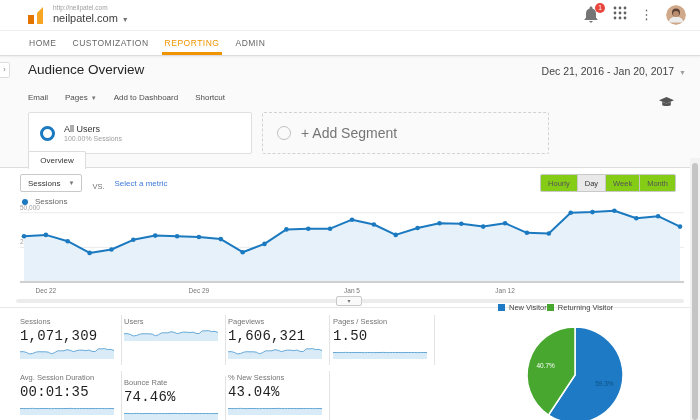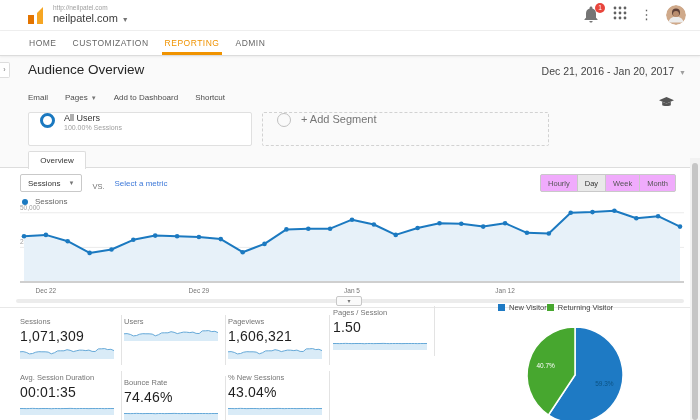--- a/index.html
+++ b/index.html
@@ -40,42 +40,42 @@
   .page-title{ position:absolute; left:28px; top:62px; font-size:13.5px; font-weight:normal; color:#262626; }
   .date-range{ position:absolute; right:14px; top:65px; font-size:10.5px; color:#444; }
   .date-caret{ color:#9e9e9e; font-size:7px; margin-left:5px; }
 
   .report-toolbar{ position:absolute; left:28px; top:93px; display:flex; gap:17px; }
   .rt-item{ font-size:8px; color:#4d4d4d; }
   .rt-caret{ font-size:6px; color:#757575; margin-left:3px; }
   .edu-icon{ position:absolute; right:26px; top:94px; }
 
   
-  .seg-card{ position:absolute; top:112px; height:34px; display:flex; align-items:flex-start; }
+  .seg-card{ position:absolute; top:112px; height:42px; display:flex; align-items:center; }
   .seg-all{ left:28px; width:224px; background:#fff; border:1px solid #e0e0e0; border-radius:2px; }
   .seg-add{ left:262px; width:287px; border:1px dashed #d2d2d2; border-radius:2px; }
   .seg-ring{ width:15px; height:15px; border:3.5px solid #1b79c0; border-radius:50%; margin:0 9px 0 11px; }
   .seg-ring-empty{ width:14px; height:14px; border:1px solid #c0c0c0; border-radius:50%; margin:0 10px 0 14px; }
   .seg-name{ font-size:9px; color:#333; }
   .seg-sub{ font-size:7px; color:#9e9e9e; margin-top:1px; }
-  .seg-add-label{ font-size:11px; color:#757575; }
+  .seg-add-label{ font-size:14px; color:#757575; }
 
   .overview-tab{ position:absolute; left:28px; top:151px; width:58px; height:18px; background:#fff;
                  border:1px solid #ddd; border-bottom:none; border-radius:2px 2px 0 0; z-index:6;
                  font-size:8px; color:#333; text-align:center; line-height:17px; }
 
   
   .metric-row{ position:absolute; left:20px; top:174px; display:flex; align-items:center; gap:10px; }
   .metric-btn{ height:18px; background:#fff; border:1px solid #c9c9c9; border-radius:2px;
                font-size:8px; color:#333; display:flex; align-items:center; padding:0 7px; gap:8px; }
   .metric-btn .caret{ font-size:6px; color:#757575; }
   .vs-label{ font-size:7.5px; color:#757575;margin-top:6px; }
   .select-metric{ font-size:8px; color:#3c78d8; }
   .granularity{ position:absolute; right:24px; top:174px; display:flex; }
-  .gran-btn{ height:18px; background:#f0abfc; border:1px solid #c9c9c9; font-size:7.5px; color:#555;
+  .gran-btn{ height:18px; background:#84cc16; border:1px solid #c9c9c9; font-size:7.5px; color:#555;
              display:flex; align-items:center; padding:0 7px; margin-left:-1px; }
   .gran-btn:first-child{ border-radius:2px 0 0 2px; margin-left:0; }
   .gran-btn:last-child{ border-radius:0 2px 2px 0; }
   .gran-btn.active{ background:#e9e9e9; color:#333; }
 
   .chart-legend{ position:absolute; left:22px; top:197px; display:flex; align-items:center; gap:7px; }
   .legend-dot{ width:6px; height:6px; border-radius:50%; background:#1b79c0; }
   .legend-label{ font-size:8px; color:#666; }
 
   #main-chart{ position:absolute; left:16px; top:205px; }
@@ -84,21 +84,21 @@
                    background:#ececec; border-radius:2px; }
   .x-scroll-btn{ position:absolute; left:336px; top:296px; width:26px; height:10px; background:#fafafa;
                  border:1px solid #c8c8c8; border-radius:2px; font-size:6px; color:#757575;
                  text-align:center; line-height:8px; }
   .section-divider{ position:absolute; left:0; top:307px; width:692px; height:1px; background:#e8e8e8; }
 
   
   .m-card{ position:absolute; width:104px; height:50px; padding:2px 6px 0 2px;
            border-right:1px solid #e3e3e3; }
   .m-label{ font-size:7.5px; color:#757575; white-space:nowrap; }
-  .m-value{ font-size:14px; color:#1f1f1f; margin-top:2px; letter-spacing:.2px; white-space:nowrap; }
+  .m-value{ font-size:14px; color:#1f1f1f; margin-top:2px; letter-spacing:.2px; white-space:nowrap;font-family:Liberation Mono, monospace; }
   .m-spark{ margin-top:2px; display:block; }
 
   
   .pie-legend{ position:absolute; left:498px; top:303px; width:195px; display:flex;
                }
   .pl-item{ display:flex; align-items:center; gap:4px; }
   .pl-swatch{ width:7px; height:7px; }
   .pl-label{ font-size:7.5px; color:#424242; }
   #pie-chart{ position:absolute; left:505px; top:320px; }
 
@@ -287,21 +287,21 @@
       </svg>
   </div>
   <div class="m-card" style="left:226px; top:315px;">
     <div class="m-label">Pageviews</div>
     <div class="m-value">1,606,321</div>
     <svg class="m-spark" width="94" height="13" viewBox="0 0 94 13">
         <path d="M0.0,5.8L3.1,5.6L6.3,6.4L9.4,7.9L12.5,7.5L15.7,6.2L18.8,5.7L21.9,5.8L25.1,5.8L28.2,6.1L31.3,7.8L34.5,6.7L37.6,4.9L40.7,4.8L43.9,4.8L47.0,3.7L50.1,4.3L53.3,5.6L56.4,4.8L59.5,4.1L62.7,4.2L65.8,4.6L68.9,4.1L72.1,5.4L75.2,5.5L78.3,2.9L81.5,2.8L84.6,2.6L87.7,3.6L90.9,3.3L94.0,4.6L94,13L0,13Z" fill="#d9ebf7"></path>
         <path d="M0.0,5.8L3.1,5.6L6.3,6.4L9.4,7.9L12.5,7.5L15.7,6.2L18.8,5.7L21.9,5.8L25.1,5.8L28.2,6.1L31.3,7.8L34.5,6.7L37.6,4.9L40.7,4.8L43.9,4.8L47.0,3.7L50.1,4.3L53.3,5.6L56.4,4.8L59.5,4.1L62.7,4.2L65.8,4.6L68.9,4.1L72.1,5.4L75.2,5.5L78.3,2.9L81.5,2.8L84.6,2.6L87.7,3.6L90.9,3.3L94.0,4.6" fill="none" stroke="#66a9d8" stroke-width="1"></path>
       </svg>
   </div>
-  <div class="m-card" style="left:331px; top:306px;">
+  <div class="m-card" style="left:331px; top:315px;">
     <div class="m-label">Pages / Session</div>
     <div class="m-value">1.50</div>
     <svg class="m-spark" width="94" height="13" viewBox="0 0 94 13">
         <path d="M0.0,6.5L3.1,6.5L6.3,6.6L9.4,6.5L12.5,6.4L15.7,6.5L18.8,6.6L21.9,6.5L25.1,6.5L28.2,6.5L31.3,6.7L34.5,6.5L37.6,6.5L40.7,6.6L43.9,6.5L47.0,6.5L50.1,6.4L53.3,6.5L56.4,6.6L59.5,6.5L62.7,6.5L65.8,6.5L68.9,6.6L72.1,6.5L75.2,6.5L78.3,6.5L81.5,6.5L84.6,6.6L87.7,6.5L90.9,6.5L94.0,6.5L94,13L0,13Z" fill="#d9ebf7"></path>
         <path d="M0.0,6.5L3.1,6.5L6.3,6.6L9.4,6.5L12.5,6.4L15.7,6.5L18.8,6.6L21.9,6.5L25.1,6.5L28.2,6.5L31.3,6.7L34.5,6.5L37.6,6.5L40.7,6.6L43.9,6.5L47.0,6.5L50.1,6.4L53.3,6.5L56.4,6.6L59.5,6.5L62.7,6.5L65.8,6.5L68.9,6.6L72.1,6.5L75.2,6.5L78.3,6.5L81.5,6.5L84.6,6.6L87.7,6.5L90.9,6.5L94.0,6.5" fill="none" stroke="#66a9d8" stroke-width="1"></path>
       </svg>
   </div>
   <div class="m-card" style="left:18px; top:371px;">
     <div class="m-label">Avg. Session Duration</div>
     <div class="m-value">00:01:35</div>

